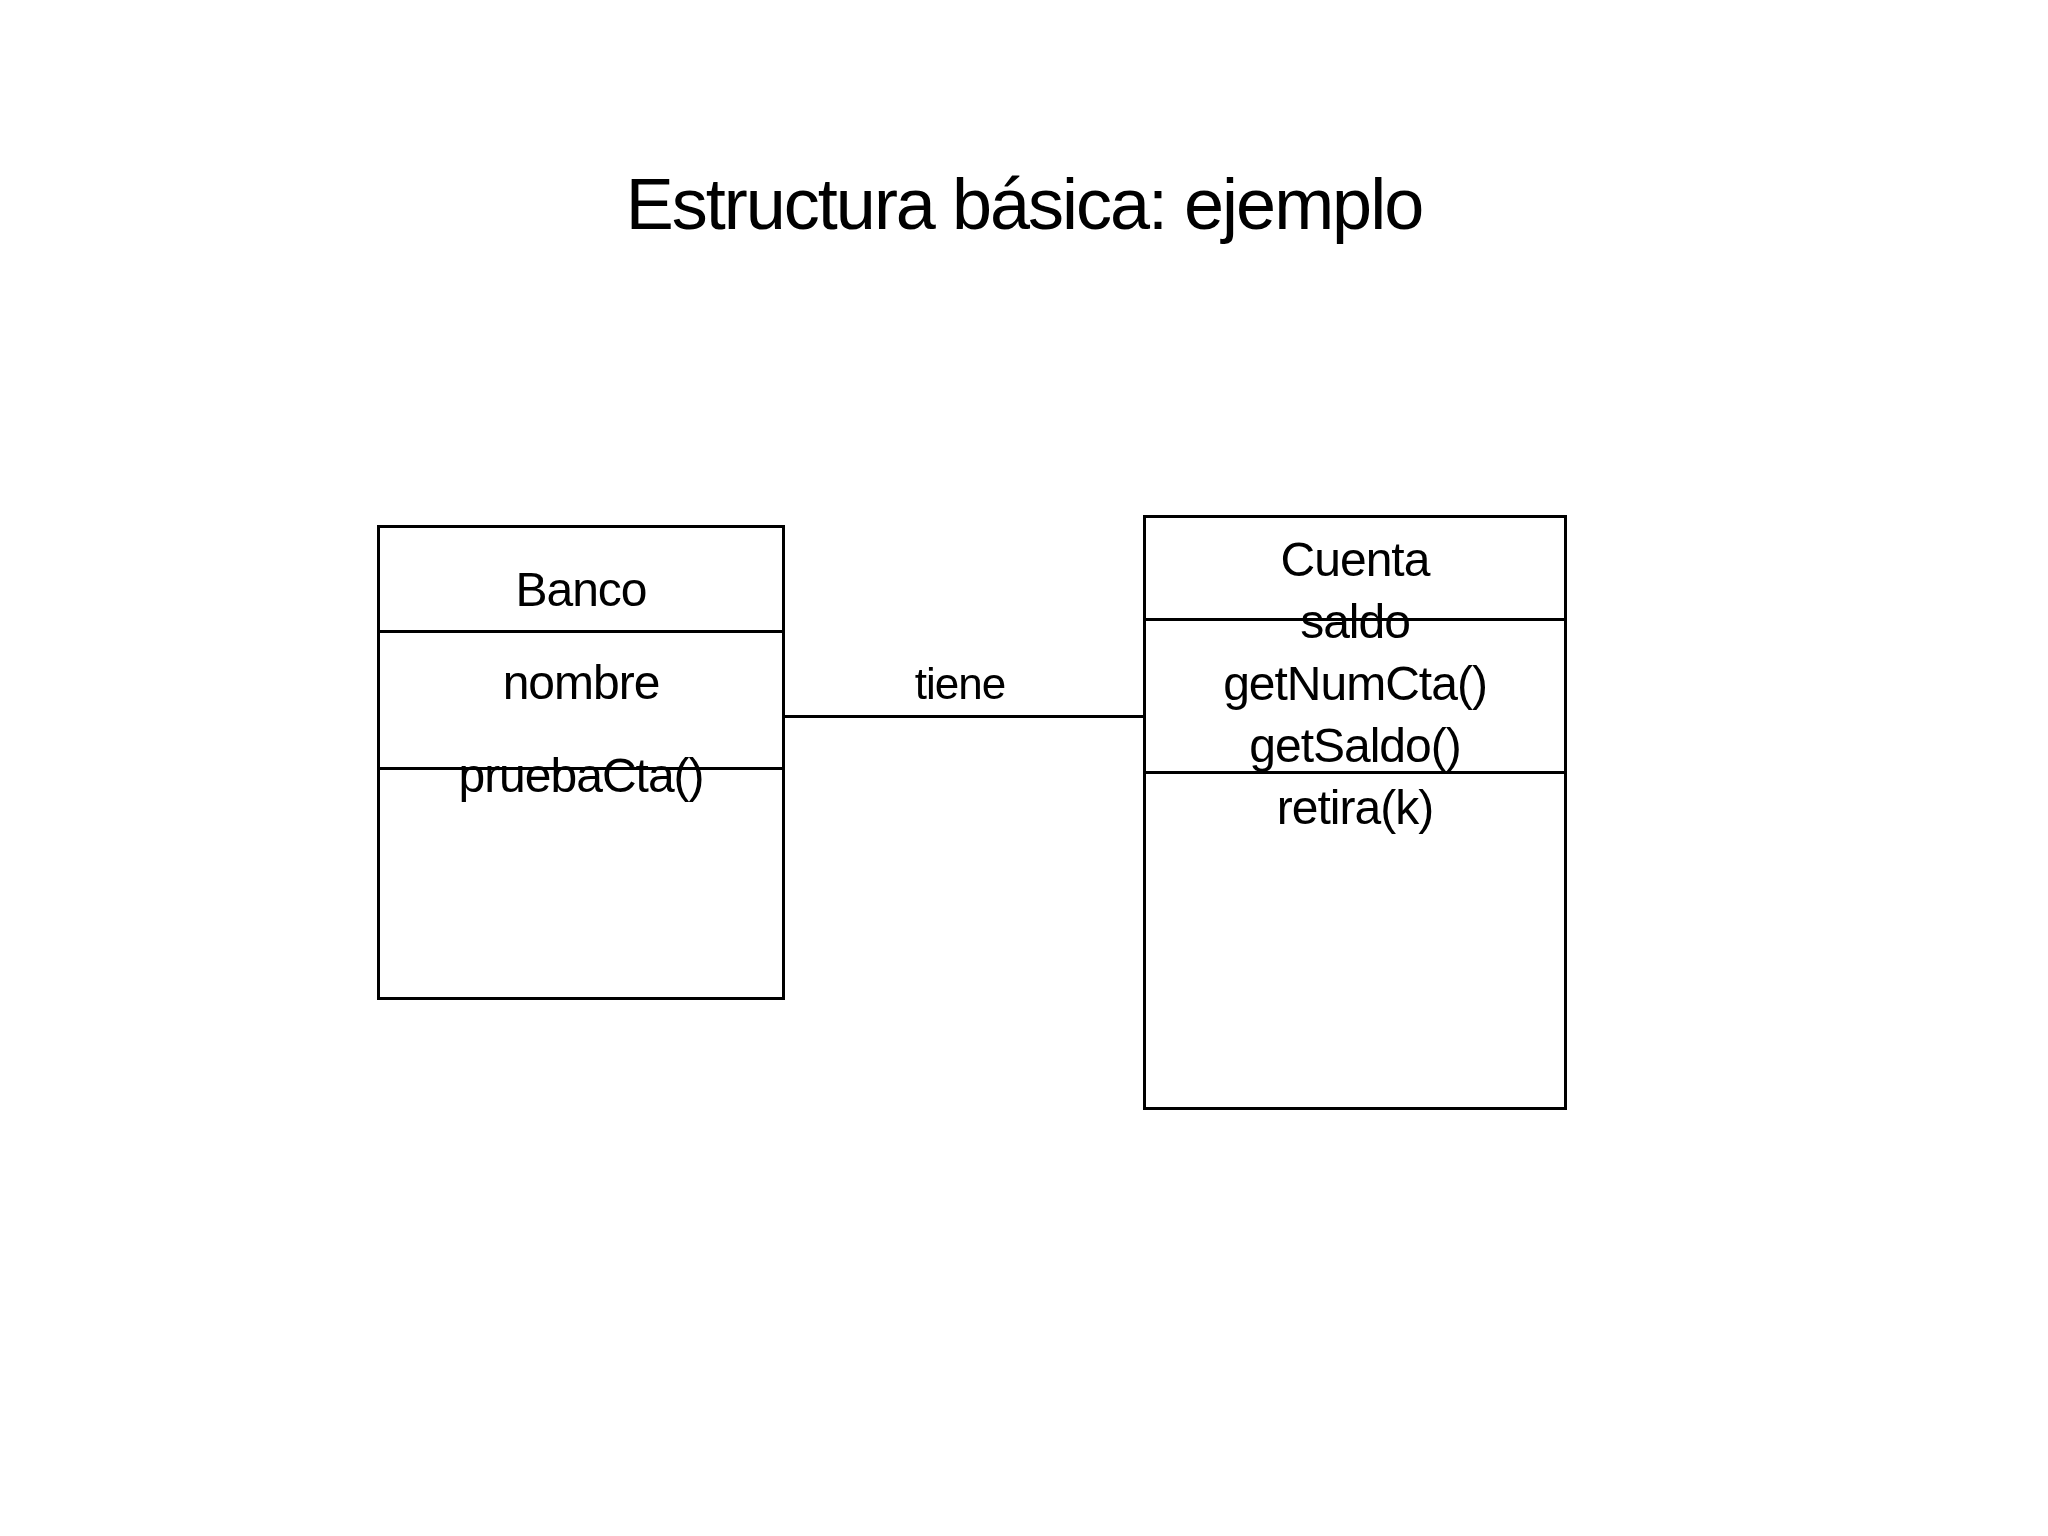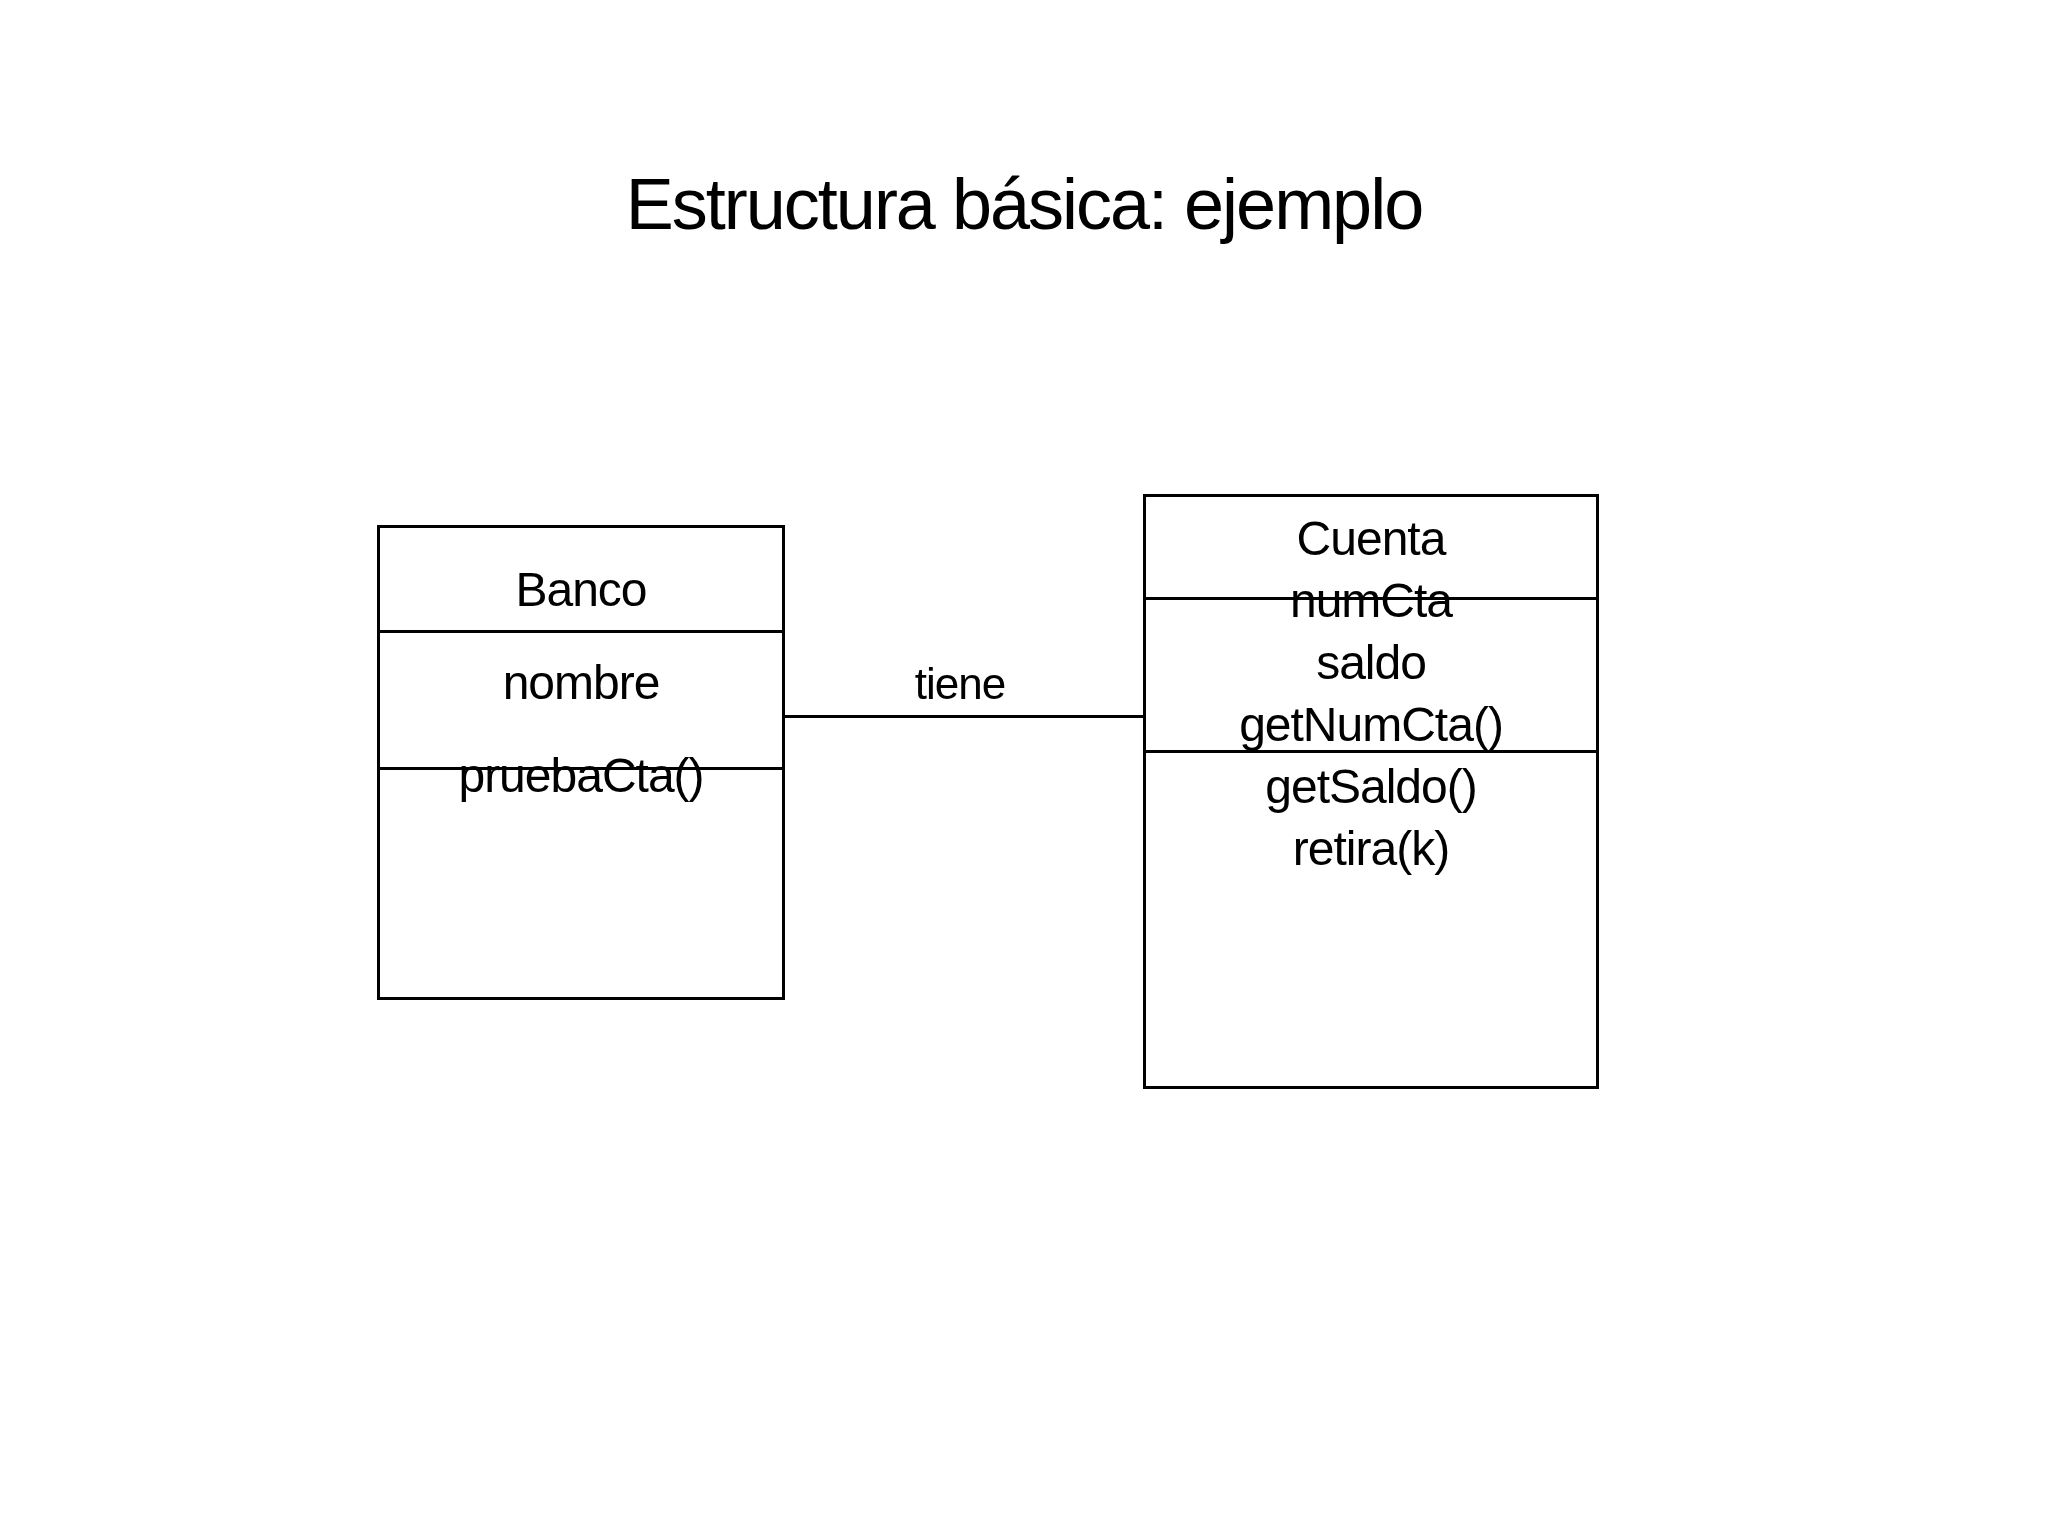--- a/index.html
+++ b/index.html
@@ -38,22 +38,22 @@
     box-sizing: border-box;
   }
   .uml-class.banco {
     left: 377px;
     top: 525px;
     width: 408px;
     height: 475px;
   }
   .uml-class.cuenta {
     left: 1143px;
-    top: 494px;
-    width: 456px;
+    top: 515px;
+    width: 424px;
     height: 595px;
     padding-left: 6px;
   }
   .divider {
     position: absolute;
     left: 0;
     width: 100%;
     height: 3px;
     background: #000000;
   }
@@ -112,21 +112,20 @@
       <div class="tline">nombre</div>
       <div class="tline">pruebaCta()</div>
     </div>
   </div>
 
   <div class="uml-class cuenta">
     <div class="divider d1"></div>
     <div class="divider d2"></div>
     <div class="text-stack">
       <div class="tline">Cuenta</div>
-      <div class="tline">numCta</div>
       <div class="tline">saldo</div>
       <div class="tline">getNumCta()</div>
       <div class="tline">getSaldo()</div>
       <div class="tline">retira(k)</div>
     </div>
   </div>
 
   <div class="connector"></div>
   <div class="assoc-label">tiene</div>
 

